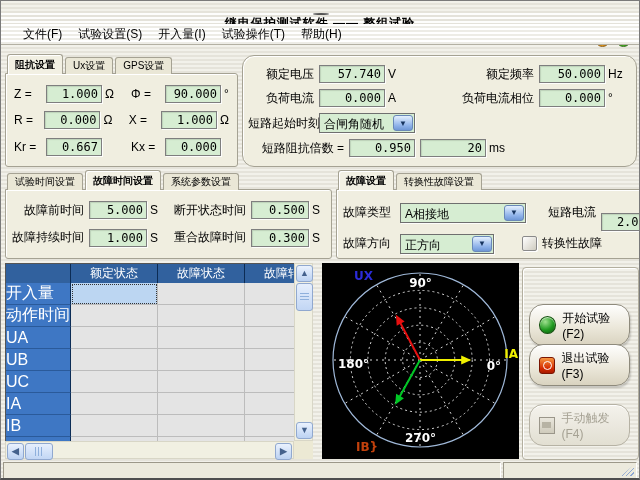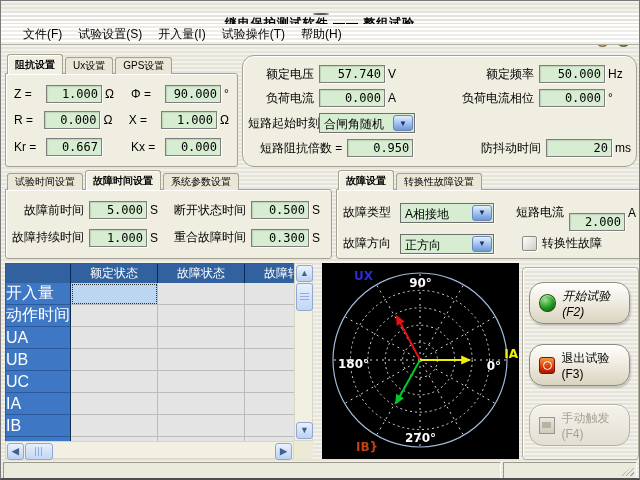--- a/index.html
+++ b/index.html
@@ -169,21 +169,20 @@
       <div class="frow">
         <span class="lab r" style="width:66px;">短路起始时刻</span>
         <span class="combo" style="margin-left:5px;">
           <span class="ctext" style="width:66px;">合闸角随机</span>
           <span class="cbtn">▼</span>
         </span>
       </div>
       <div class="frow">
         <span class="lab r" style="width:96px;">短路阻抗倍数 =</span>
         <input class="gf" style="width: 58px; margin-left: 5px;" readonly="" value="0.950">
-        <span class="lab r" style="width:130px;">防抖动时间</span>
         <input class="gf" style="width: 58px; margin-left: 5px;" readonly="" value="20">
         <span class="unit">ms</span>
       </div>
     </div>
   </div>
 
   <div class="panel" style="left:4px;top:170px;width:327px;height:88px;">
     <div class="tabs">
       <div class="tab">试验时间设置</div>
       <div class="tab active">故障时间设置</div>
@@ -210,21 +209,21 @@
   </div>
 
   <div class="panel" style="left:335px;top:170px;width:363px;height:88px;">
     <div class="tabs">
       <div class="tab active">故障设置</div>
       <div class="tab">转换性故障设置</div>
     </div>
     <div class="pbody" style="display:flex;flex-direction:column;justify-content:space-evenly;padding:2px 6px;box-sizing:border-box;">
       <div class="frow">
         <span class="lab" style="width:52px;">故障类型</span>
-        <span class="combo" style="margin-left:5px;">
+        <span class="combo" style="margin-left:5px;gap:32px;">
           <span class="ctext" style="width:64px;">A相接地</span>
           <span class="cbtn">▼</span>
         </span>
         <span class="lab r" style="width:70px;">短路电流</span>
         <input class="gf" style="width: 48px; margin-left: 5px; margin-top: 19px;" readonly="" value="2.000">
         <span class="unit">A</span>
       </div>
       <div class="frow">
         <span class="lab" style="width:52px;">故障方向</span>
         <span class="combo" style="margin-left:5px;">
@@ -320,21 +319,21 @@
     <div class="plabel" style="left:50%;top:13px;transform:translateX(-50%);">90°</div>
     <div class="plabel" style="left:16px;top:94px;">180°</div>
     <div class="plabel" style="right:18px;top:96px;">0°</div>
     <div class="plabel" style="left:50%;bottom:14px;transform:translateX(-50%);">270°</div>
     <div class="plabel" style="left: 32px; top: 6px; color: rgb(43, 43, 216);">UX</div>
     <div class="plabel" style="right: 1px; top: 84px; color: rgb(240, 240, 0);">IA</div>
     <div class="plabel" style="left: 34px; bottom: 5px; color: #c2410c;">IB}</div>
   </div>
 
   <div class="btngroup">
-    <div class="xpbtn" style="top:14px;font-style:italic;">
+    <div class="xpbtn" style="top:36px;">
       <span class="ic-start"></span>
       <span>开始试验(F2)</span>
     </div>
     <div class="xpbtn" style="top:76px;">
       <span class="ic-stop"></span>
       <span>退出试验(F3)</span>
     </div>
     <div class="xpbtn disabled" style="top:136px;" id="btn-manual">
       <span class="ic-manual"></span>
       <span>手动触发(F4)</span>

